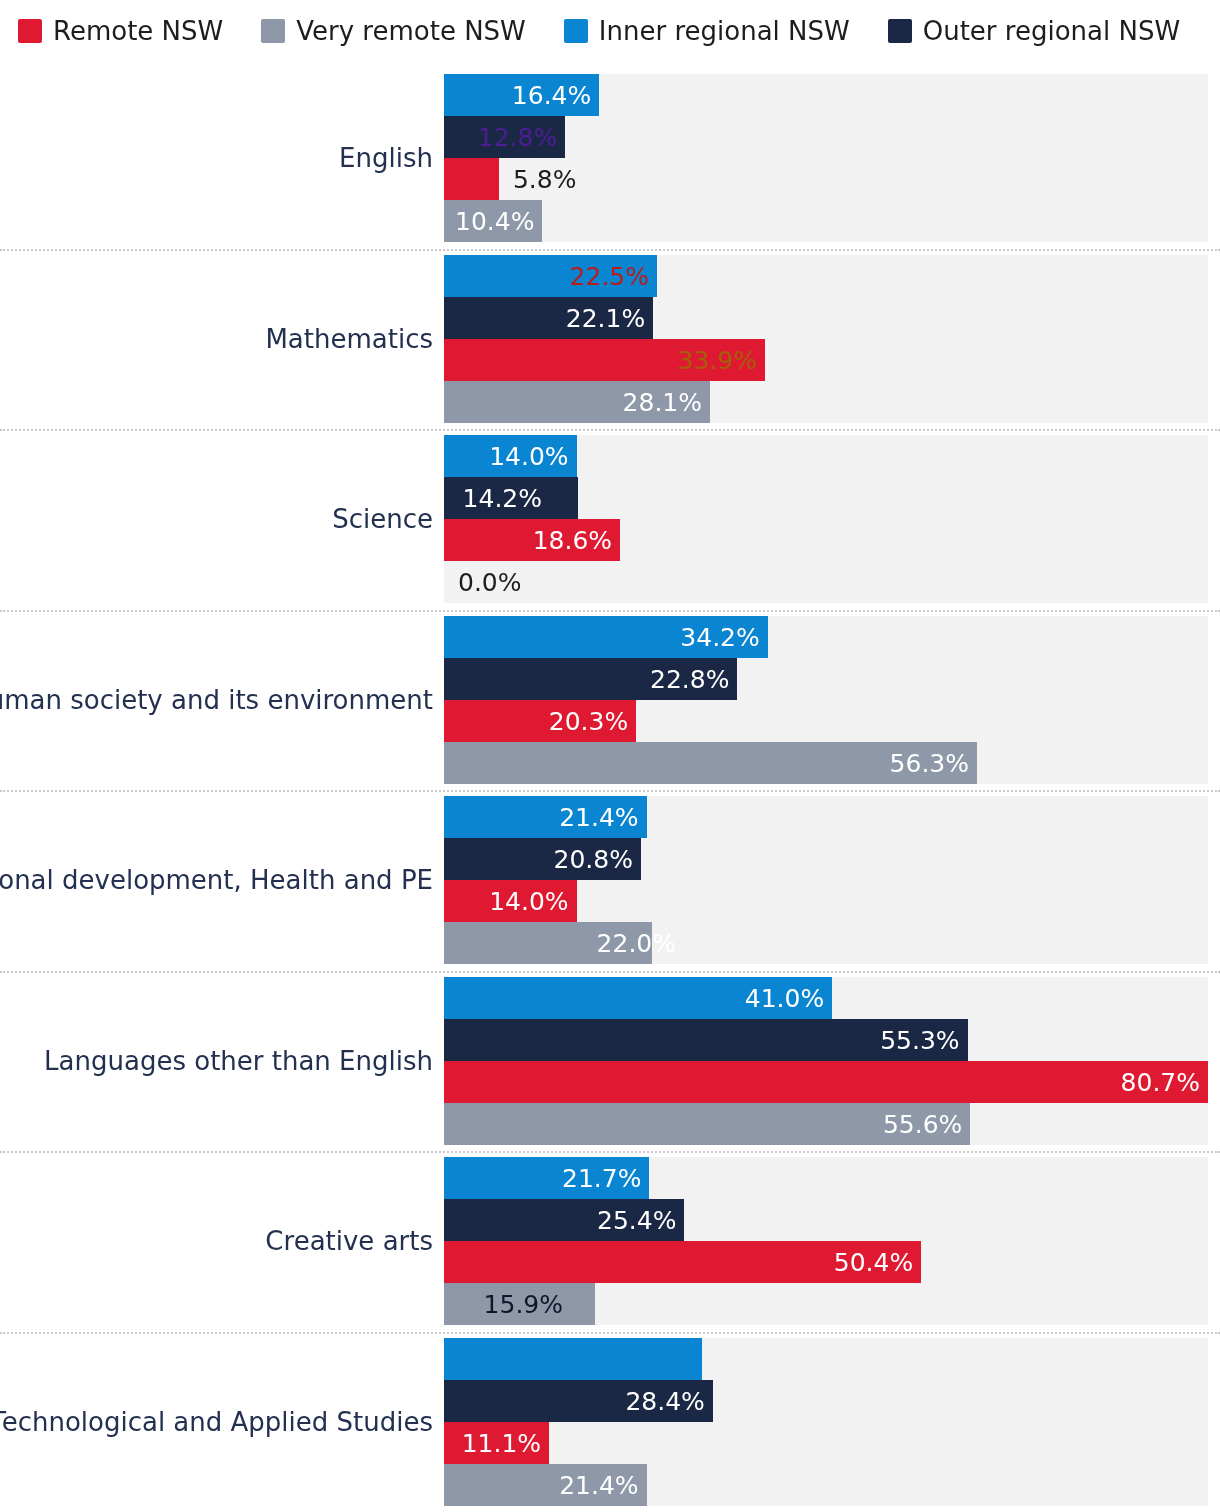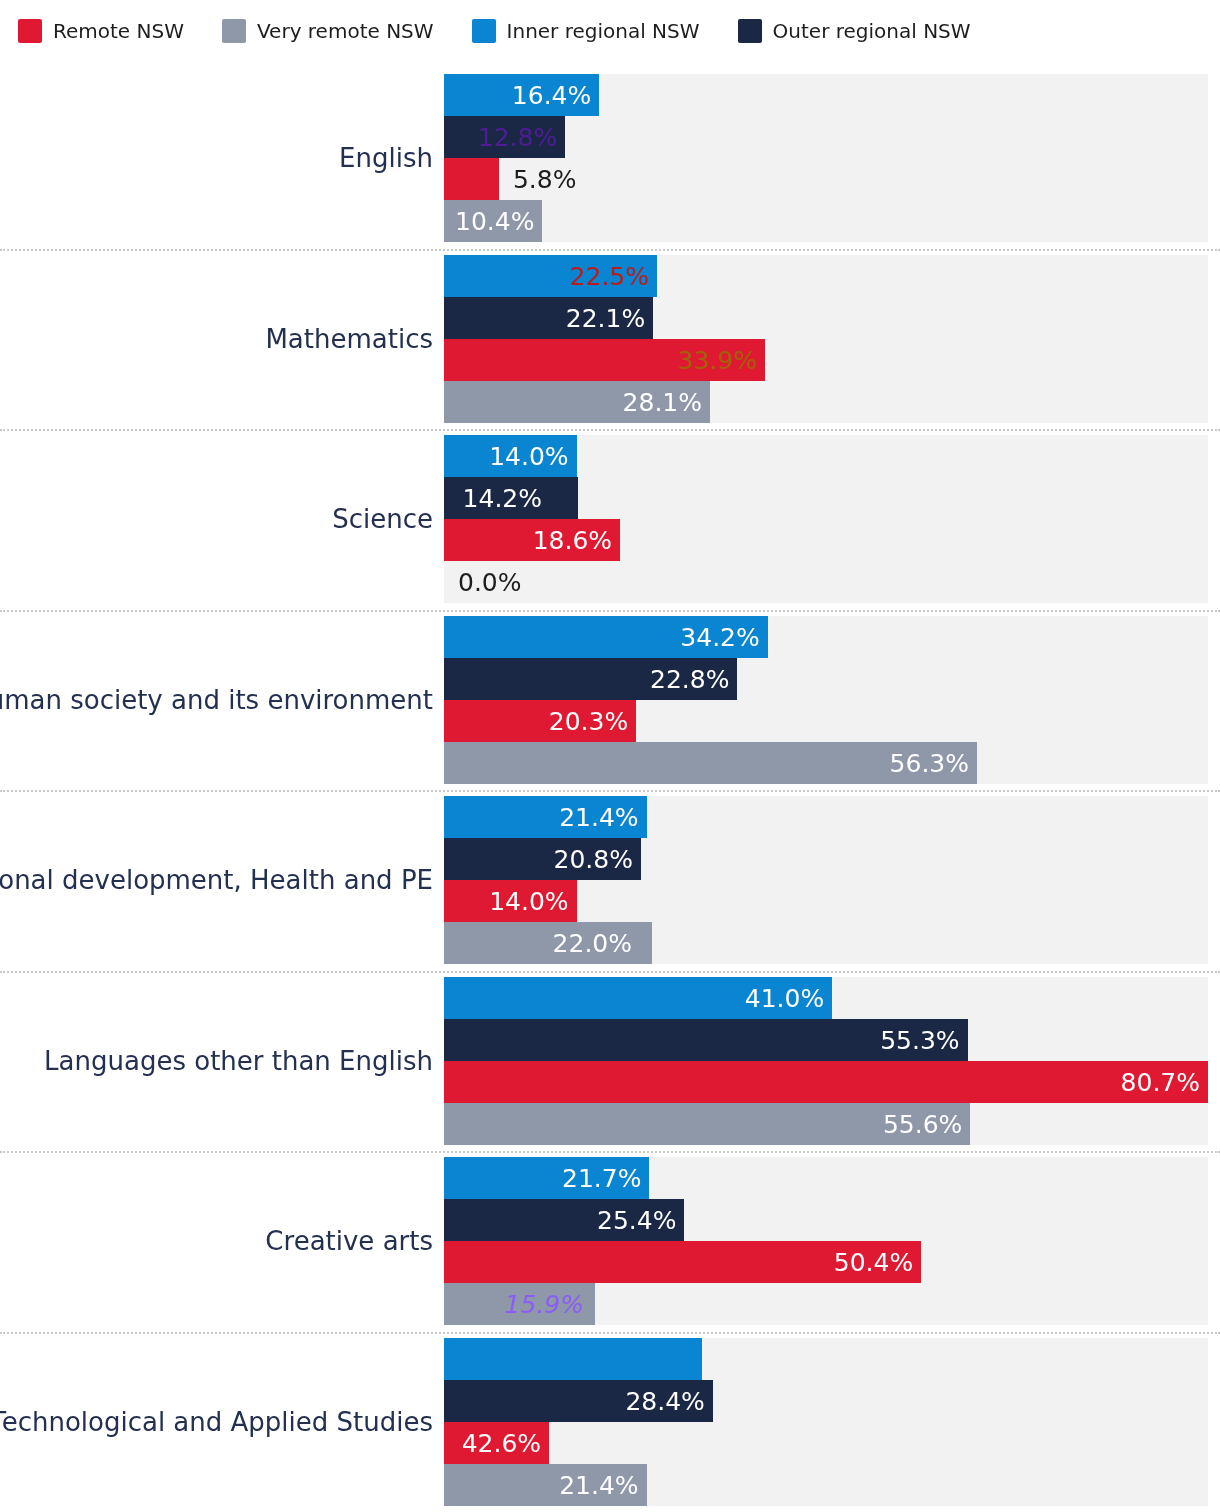--- a/index.html
+++ b/index.html
@@ -36,21 +36,21 @@
     margin-right: 38px;
   }
   .legend-swatch {
     width: 24px;
     height: 24px;
     border-radius: 2px;
     margin-right: 11px;
     flex: 0 0 auto;
   }
   .legend-label {
-    font-size: 20px;
+    font-size: 26px;
     color: #1d1d1d;
     line-height: 1;
     white-space: nowrap;
   }
 
   
   .plot {
     position: absolute;
     left: 0;
     top: 68px;
@@ -241,21 +241,21 @@
           <div class="bar-row">
             <div class="bar-fill" style="width: 196.917px; background: rgb(27, 40, 69);"></div>
             <div class="bar-value inside" style="right: 575.083px; color: rgb(255, 255, 255);">20.8%</div>
           </div>
           <div class="bar-row">
             <div class="bar-fill" style="width: 132.54px; background: rgb(224, 25, 50);"></div>
             <div class="bar-value inside" style="right: 639.46px; color: rgb(255, 255, 255);">14.0%</div>
           </div>
           <div class="bar-row">
             <div class="bar-fill" style="width: 208.278px; background: rgb(142, 152, 168);"></div>
-            <div class="bar-value inside" style="right: 576px; color: rgb(255, 255, 255); text-align: right;">22.0%</div>
+            <div class="bar-value inside" style="right: 532px; color: rgb(255, 255, 255); text-align: right;">22.0%</div>
           </div>
         </div>
       </div>
       <div class="group" style="height: 180.5px;">
         <div class="group-sep"></div>
         <div class="group-label">Languages other than English</div>
         <div class="bars" style="height: 168px; top: 6.25px; background: rgb(242, 242, 242);">
           <div class="bar-row">
             <div class="bar-fill" style="width: 388.154px; background: rgb(10, 133, 209);"></div>
             <div class="bar-value inside" style="right: 383.846px; color: rgb(255, 255, 255); margin-left: 40px;">41.0%</div>
@@ -285,39 +285,39 @@
           <div class="bar-row">
             <div class="bar-fill" style="width: 240.466px; background: rgb(27, 40, 69);"></div>
             <div class="bar-value inside" style="right: 531.534px; color: rgb(255, 255, 255);">25.4%</div>
           </div>
           <div class="bar-row">
             <div class="bar-fill" style="width: 477.145px; background: rgb(224, 25, 50);"></div>
             <div class="bar-value inside" style="right: 294.855px; color: rgb(255, 255, 255);">50.4%</div>
           </div>
           <div class="bar-row">
             <div class="bar-fill" style="width: 150.528px; background: rgb(142, 152, 168);"></div>
-            <div class="bar-value inside" style="right: 624px; color: #8b5cf6; font-style: italic;">15.9%</div>
+            <div class="bar-value inside" style="right: 645px; color: #0f172a;">15.9%</div>
           </div>
         </div>
       </div>
       <div class="group" style="height: 180.5px;">
         <div class="group-sep"></div>
         <div class="group-label">Technological and Applied Studies</div>
         <div class="bars" style="height: 168px; top: 6.25px; background: rgb(242, 242, 242);">
           <div class="bar-row">
             <div class="bar-fill" style="width: 258.454px; background: rgb(10, 133, 209);"></div>
             <div class="bar-value inside" style="right: 513.546px; color: rgb(255, 255, 255); margin-top: 44px;">27.3%</div>
           </div>
           <div class="bar-row">
             <div class="bar-fill" style="width: 268.867px; background: rgb(27, 40, 69);"></div>
             <div class="bar-value inside" style="right: 503.133px; color: rgb(255, 255, 255);">28.4%</div>
           </div>
           <div class="bar-row">
             <div class="bar-fill" style="width: 105.086px; background: rgb(224, 25, 50);"></div>
-            <div class="bar-value inside" style="right: 666.914px; color: rgb(255, 255, 255);">42.6%</div>
+            <div class="bar-value inside" style="right: 666.914px; color: rgb(255, 255, 255);">11.1%</div>
           </div>
           <div class="bar-row">
             <div class="bar-fill" style="width: 202.597px; background: rgb(142, 152, 168);"></div>
             <div class="bar-value inside" style="right: 569.403px; color: rgb(255, 255, 255);">21.4%</div>
           </div>
         </div>
       </div>
     </div>
 
 </div>

